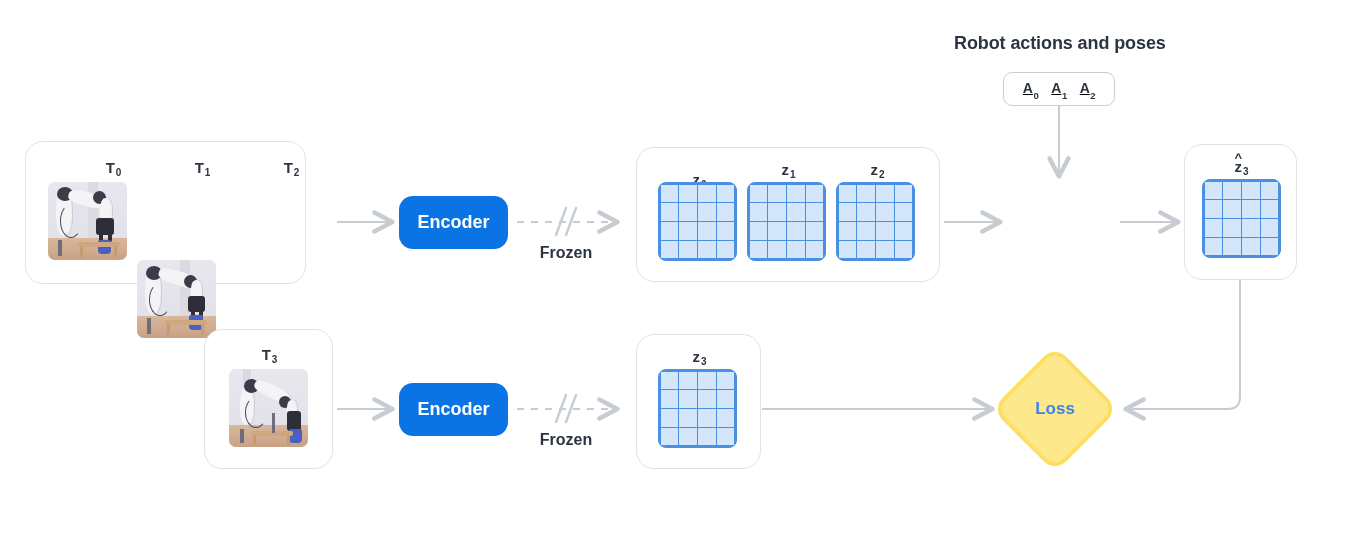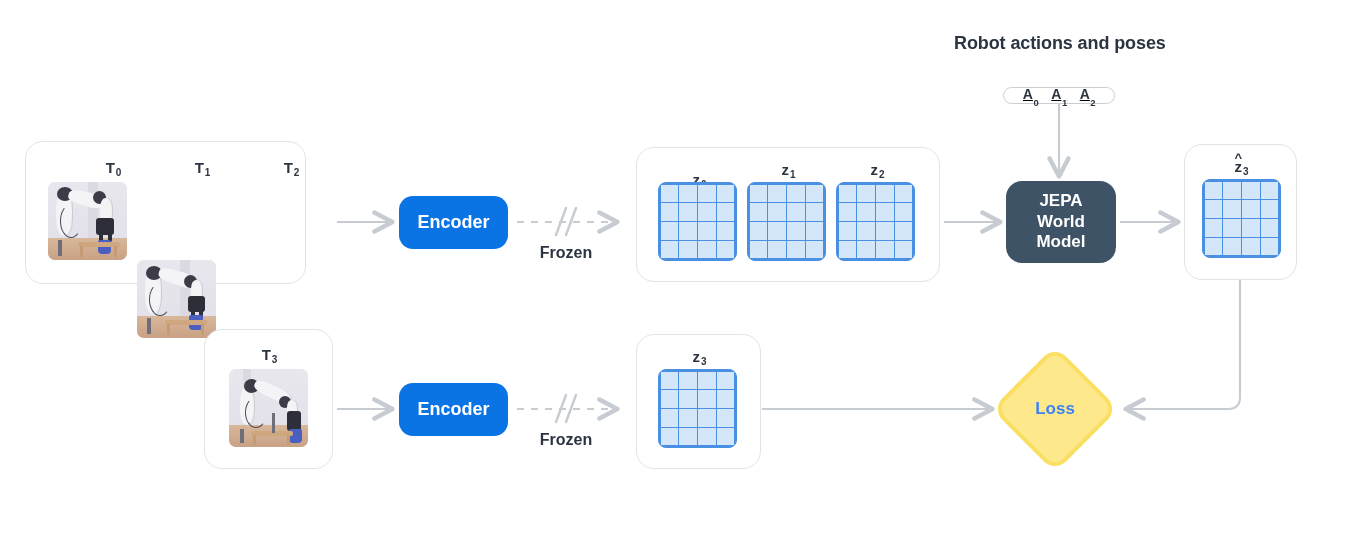--- a/index.html
+++ b/index.html
@@ -189,21 +189,21 @@
     <line x1="556" y1="422" x2="566" y2="395" stroke="#c7ccd2" stroke-width="2.4" stroke-linecap="round"></line>
     <line x1="566" y1="422" x2="576" y2="395" stroke="#c7ccd2" stroke-width="2.4" stroke-linecap="round"></line>
 
     <line x1="762" y1="409" x2="992" y2="409" stroke="#c7ccd2" stroke-width="2.1" marker-end="url(#ah)"></line>
 
     <path d="M1240,280 L1240,397 Q1240,409 1228,409 L1126,409" fill="none" stroke="#c7ccd2" stroke-width="2.1" marker-end="url(#ah)"></path>
   </svg>
 
   <div class="abs heading" style="left:954px; top:33px;">Robot actions and poses</div>
 
-  <div class="abs actions-box" style="left:1003px; top:87px; width:112px; height:17px;text-decoration:underline;">
+  <div class="abs actions-box" style="left:1003px; top:72px; width:112px; height:34px;text-decoration:underline;">
     <span class="act">A<sub>0</sub></span>
     <span class="act">A<sub>1</sub></span>
     <span class="act">A<sub>2</sub></span>
   </div>
 
   <div class="abs panel" style="left:25px; top:141px; width:281px; height:143px;">
 
     <div class="abs tag" style="left:58px; top:18px; width:58px;">T<sub>0</sub></div>
     <div class="abs thumb" style="left:22px; top:40px; width:79px; height:78px;">
       <div class="wall"></div>
@@ -325,27 +325,20 @@
         <i></i>
         <i></i>
         <i></i>
         <i></i>
         <i></i>
         <i></i>
         <i></i>
     </div>
   </div>
 
-  <div class="abs jepa" style="left:1006px; top:181px; width:110px; height:82px;">
-    <div>
-      <div>JEPA</div>
-      <div>World</div>
-      <div>Model</div>
-    </div>
-  </div>
 
   <div class="abs panel" style="left:1184px; top:144px; width:113px; height:136px;">
     <div class="abs tag" style="left:16px; top:14px; width:80px;">
       <span class="hatwrap"><span class="hat">^</span>z</span><sub>3</sub>
     </div>
     <div class="abs grid" style="left:17px; top:34px; width:79px; height:79px;">
       <i></i>
         <i></i>
         <i></i>
         <i></i>

